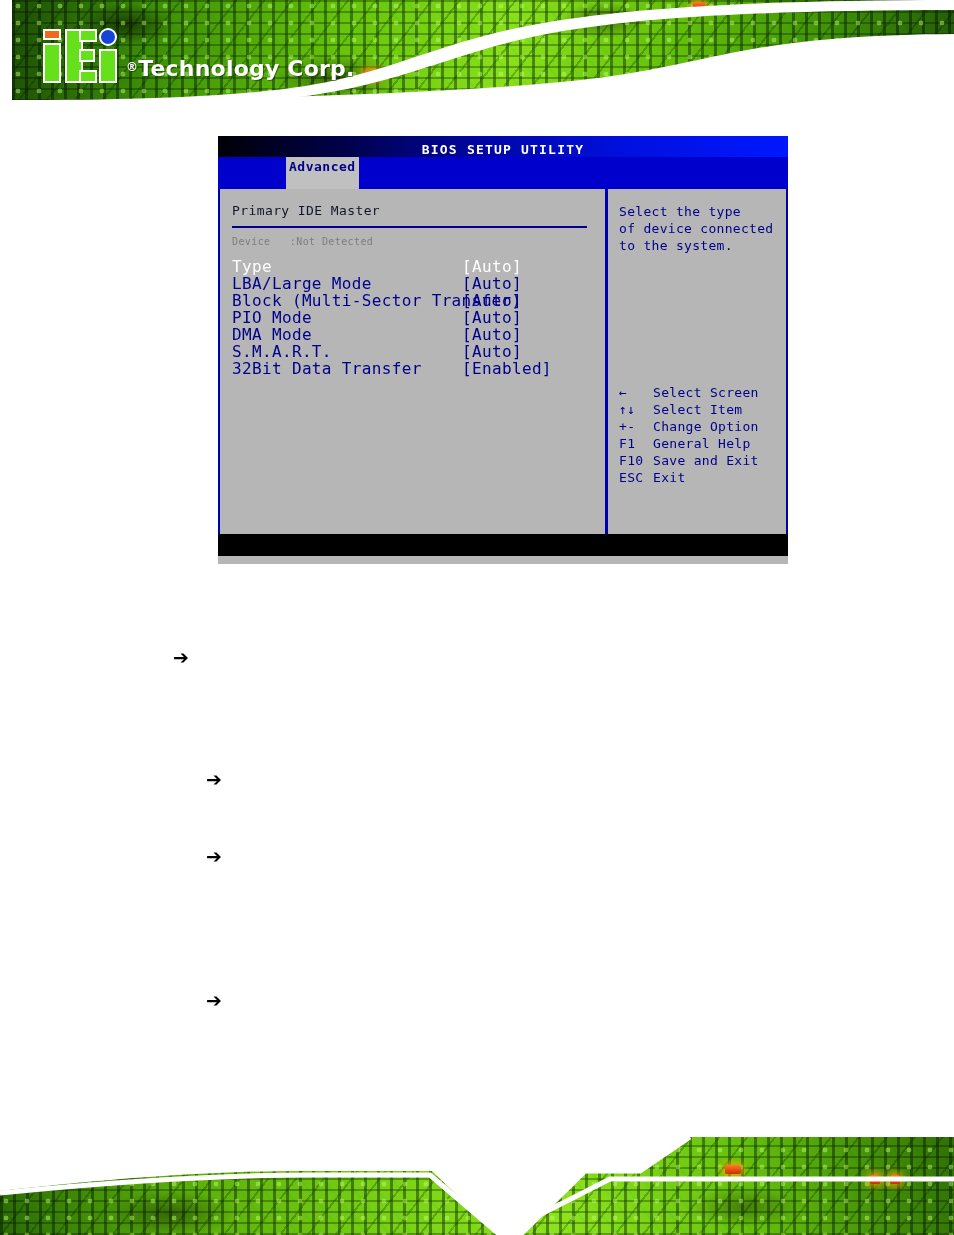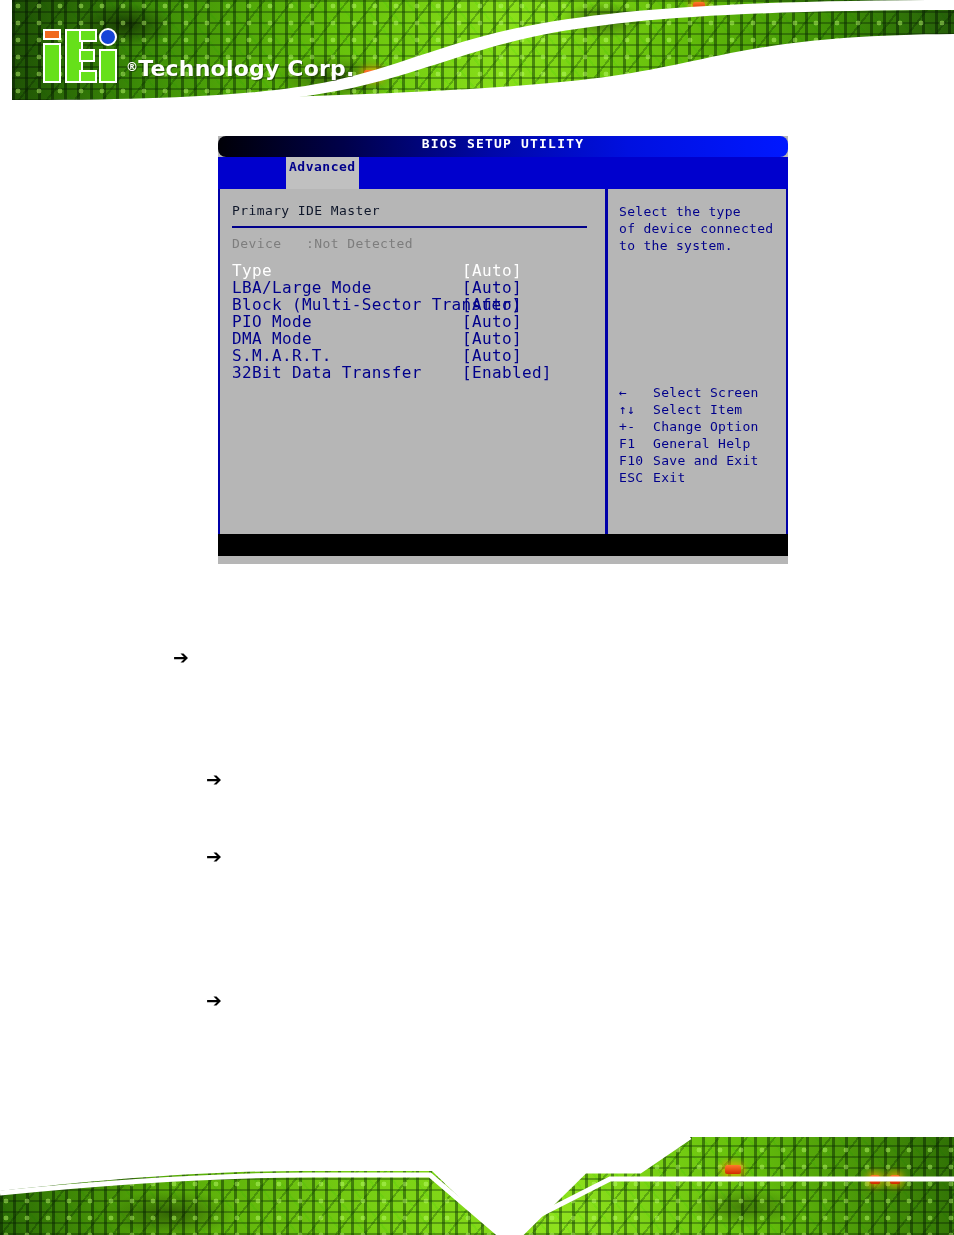--- a/index.html
+++ b/index.html
@@ -93,21 +93,21 @@
     font-family: "DejaVu Sans Mono", monospace;
   }
   .bios-titlebar {
     position: relative;
     height: 21px;
     background: linear-gradient(90deg,#000007 0%, #00014a 22%, #0007a8 48%, #0010e0 72%, #0018ff 100%);
     color: #ffffff;
     font-size: 13px;
     font-weight: bold;
     letter-spacing: 1.2px;
-    display: flex; align-items: flex-start; justify-content: center; border-radius: 8px;
+    display: flex; align-items: flex-end; justify-content: center;
   }
   .bios-menubar {
     position: relative;
     height: 32px;
     background: #0000cd;
     display: flex; align-items: stretch;
     padding-left: 68px;
   }
   .tab-active {
     background: #c0c0c0;
@@ -148,21 +148,21 @@
     margin: 0 0 8px 0;
   }
   .rule {
     height: 2px;
     background: #00008b;
     width: 355px;
     margin: 0 0 8px 0;
   }
   .dev-line {
     color: #7d7d7d;
-    font-size: 13px;
+    font-size: 10px;
     letter-spacing: .4px;
     margin-bottom: 11px;
     white-space: pre;
   }
   .opt-list { margin-top: 3px; }
   .opt-row {
     display: flex;
     font-size: 16px;
     line-height: 17px;
     letter-spacing: .35px;

